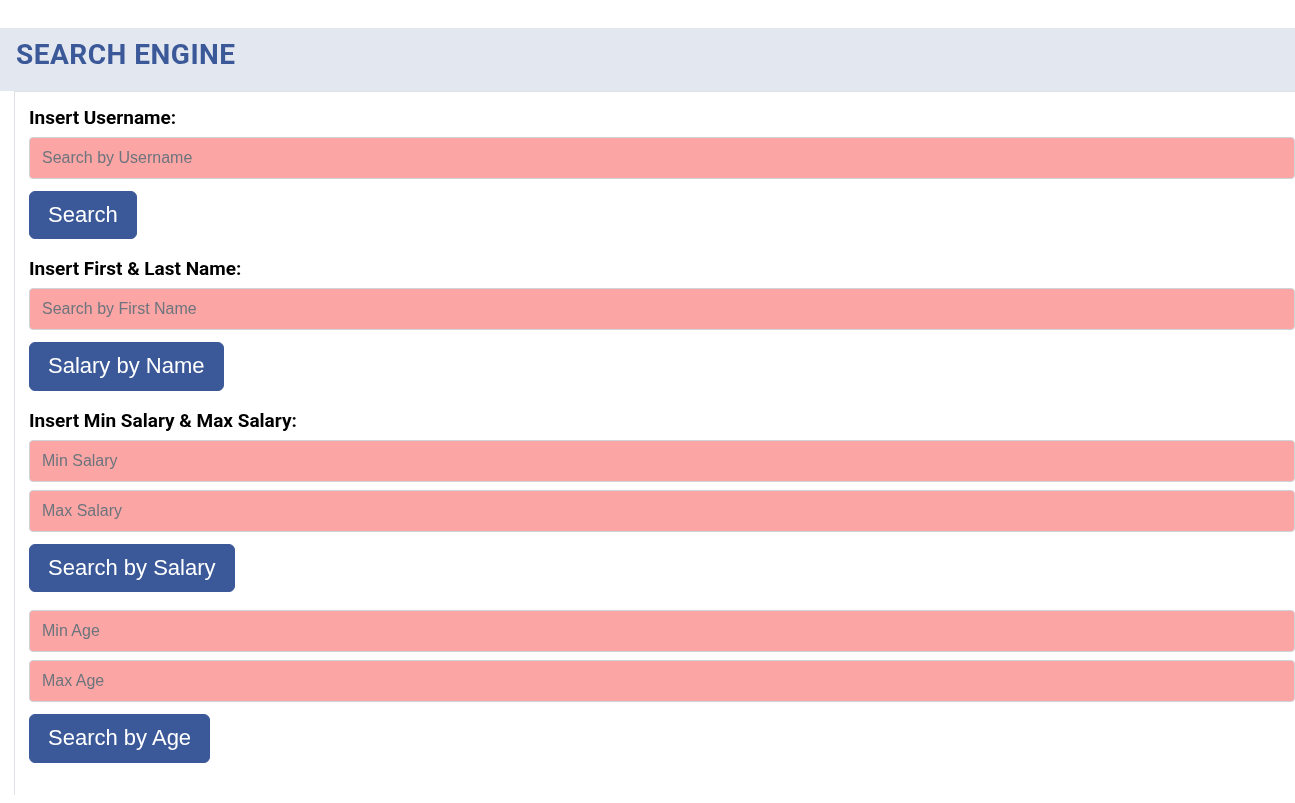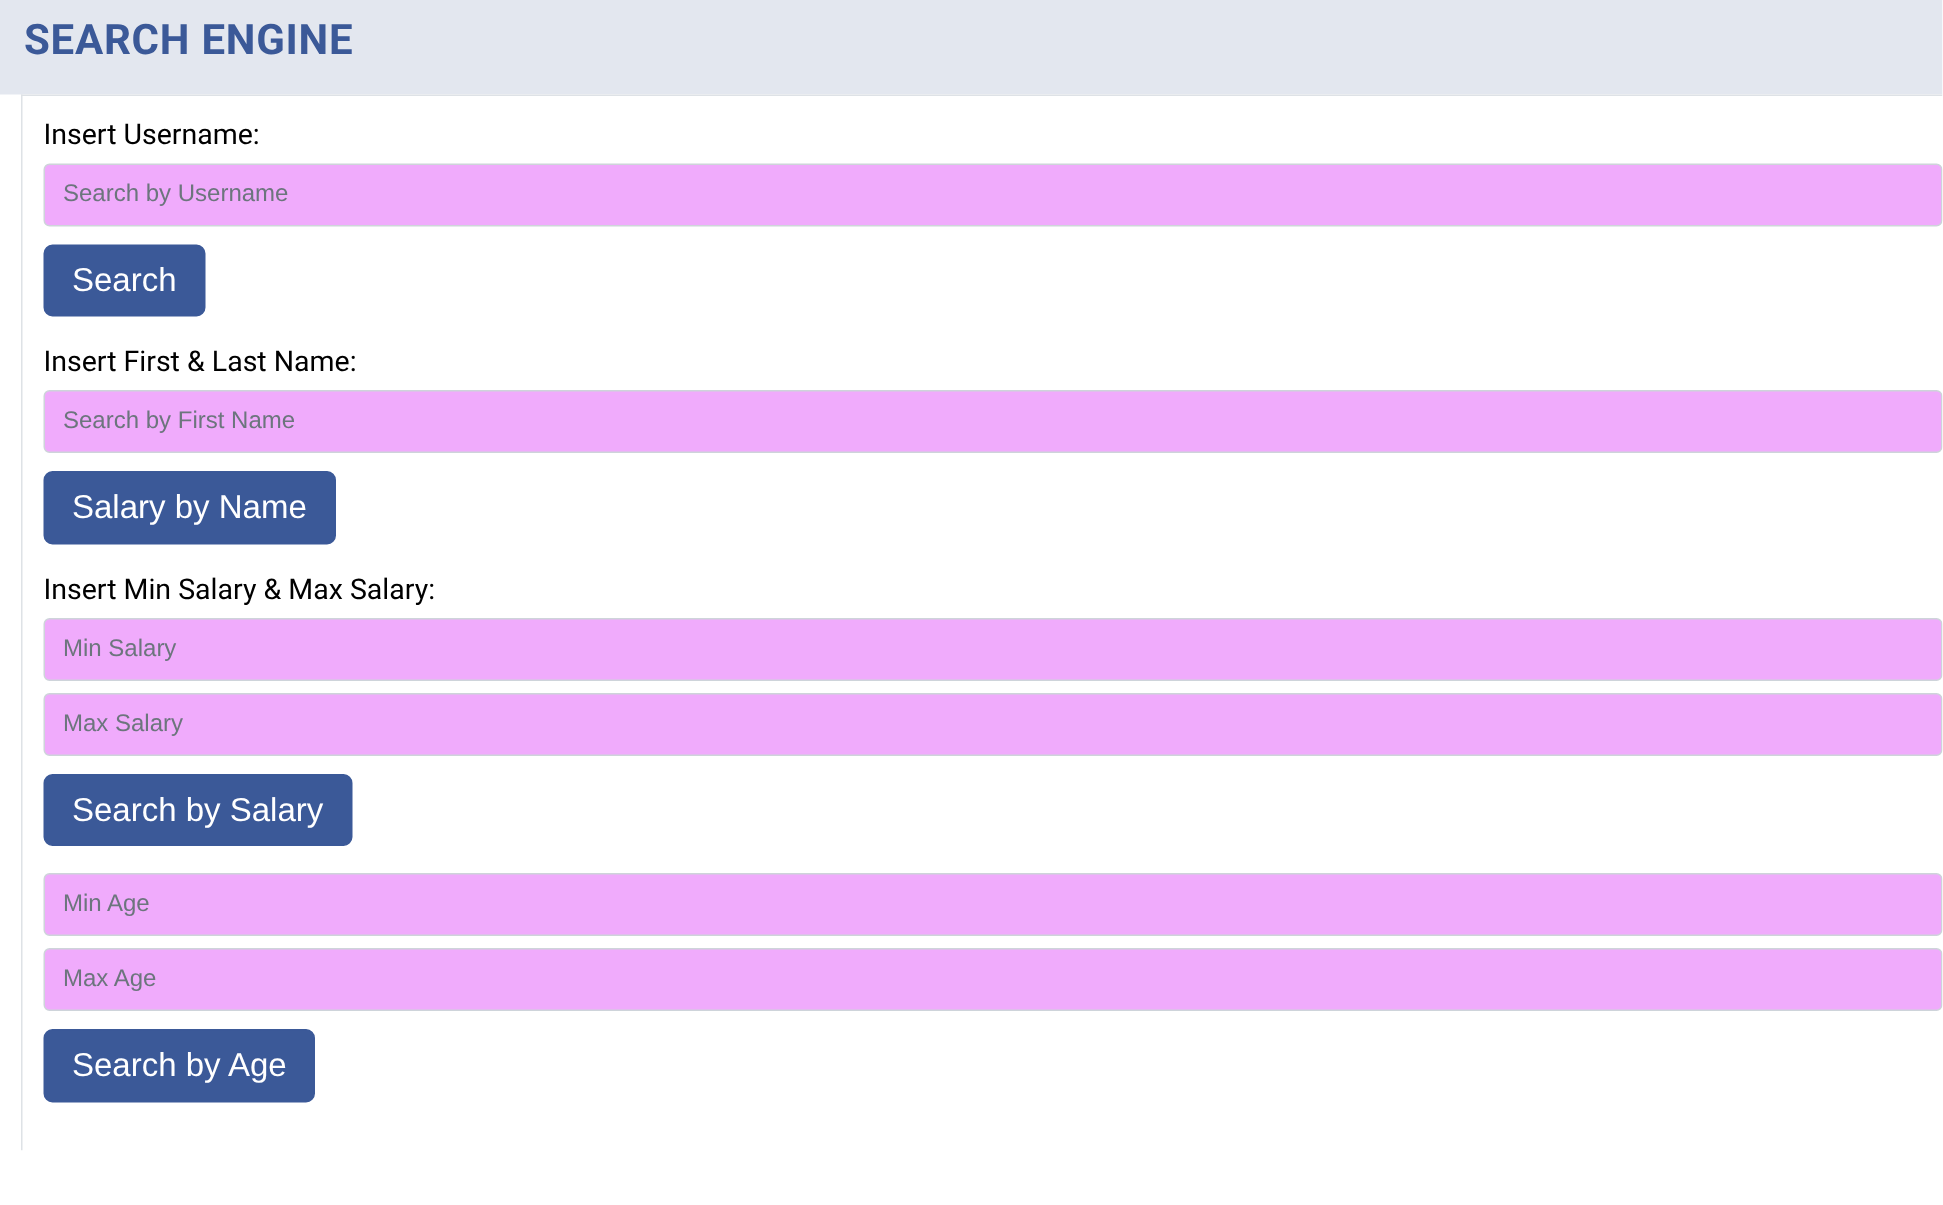--- a/index.html
+++ b/index.html
@@ -9,49 +9,50 @@
     }
     body {
       font-family: -apple-system, BlinkMacSystemFont, "Segoe UI", Roboto, "Helvetica Neue", Arial, sans-serif;
       color: #212529;
       background: #fff;
       font-size: 16px;
     }
     .header {
       background: #e3e7ef;
       padding: 10px 16px 20px 16px;
+      margin-top: 28px;
     }
     .header h1 {
       color: #3b5998;
       font-size: 28px;
       font-weight: 700;
       letter-spacing: 0.5px;
     }
     .content {
       margin-left: 14px;
       border-left: 1px solid #dee2e6;
       border-top: 1px solid #dee2e6;
       padding: 14px 0 14px 14px;
       background: #fff;
     }
     .section-label {
       font-size: 19px;
-      font-weight: 400;
+      font-weight: 700;
       color: #000;
       margin-bottom: 8px;
       margin-top: 0;
     }
     .form-control {
       display: block;
       width: 100%;
       padding: 8px 12px;
       font-size: 16px;
       line-height: 1.5;
       color: #495057;
-      background-color: #f0abfc;
+      background-color: #fca5a5;
       border: 1px solid #ced4da;
       border-radius: 4px;
       margin-bottom: 8px;
     }
     .form-control::placeholder {
       color: #6c757d;
       opacity: 1;
     }
     .btn {
       display: inline-block;

